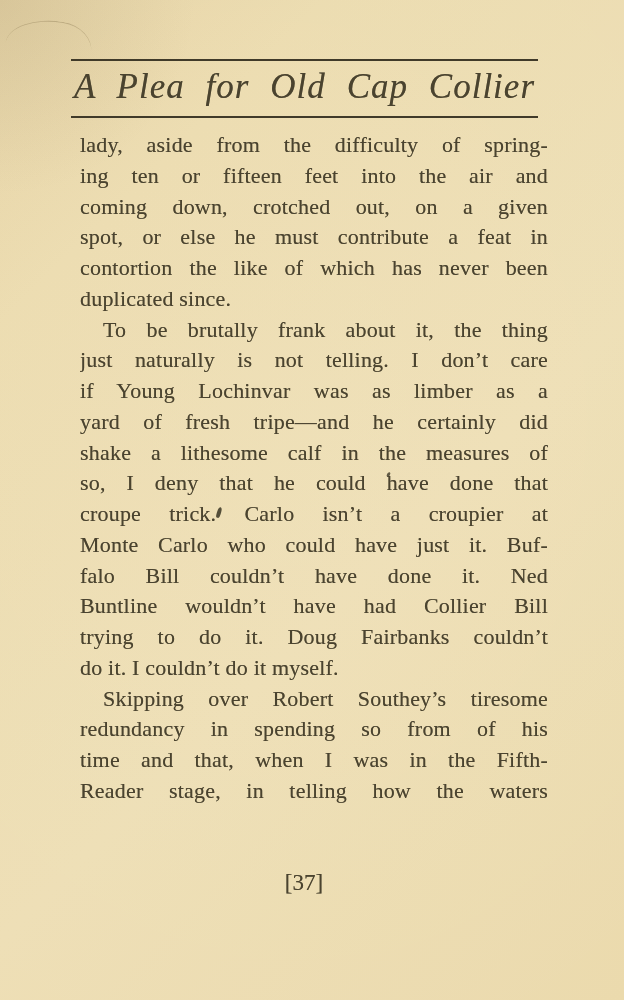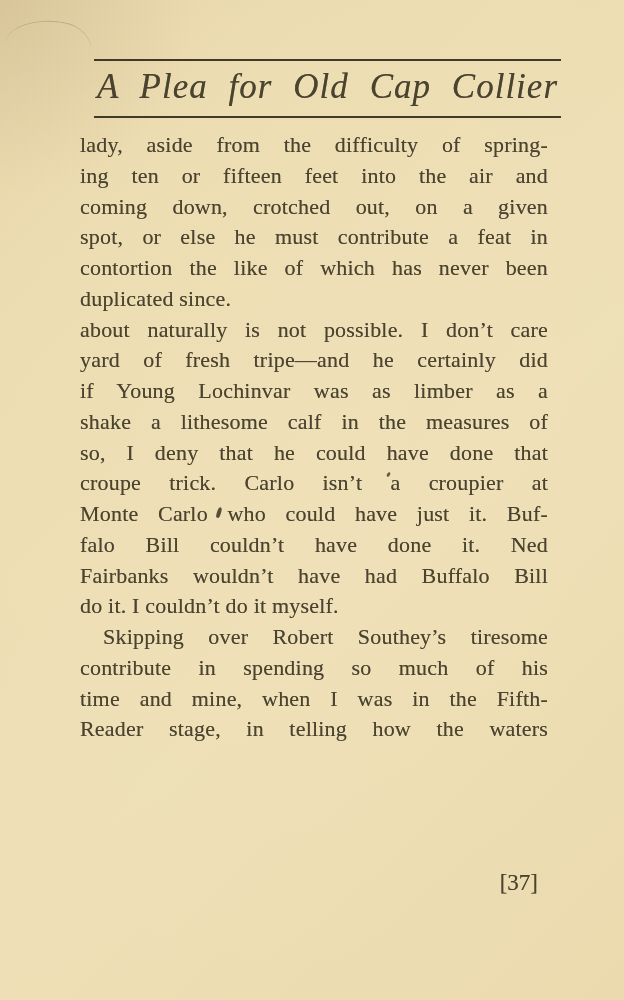--- a/index.html
+++ b/index.html
@@ -16,21 +16,21 @@
     color: var(--ink, #4a432f);
   }
   
   .scratch {
     position: absolute; left: 6px; top: 20px; width: 86px; height: 46px;
     border-top: 1.5px solid rgba(125, 110, 72, 0.35);
     border-radius: 100% 60% 0 0 / 100% 90% 0 0;
     transform: rotate(9deg);
     pointer-events: none;
   }
-  .header { position: absolute; left: 71px; top: 59px; width: 467px; margin-left: 23px; }
+  .header { position: absolute; left: 71px; top: 59px; width: 467px; }
   .rule { height: 2px; background: #403a29; }
   .title {
     height: 55px; line-height: 52px;
     font-style: italic; font-size: 35px; letter-spacing: 1px;
     text-align: justify; text-align-last: justify;
     padding: 0 3px; box-sizing: border-box;
     text-shadow: 0 0 0.5px rgba(64, 58, 41, 0.55);
     white-space: nowrap; overflow: hidden;
   }
   .text-block {
@@ -39,21 +39,21 @@
     text-shadow: 0 0 0.5px rgba(74, 67, 47, 0.55);
   }
   .line {
     text-align: justify; text-align-last: justify;
     white-space: nowrap; overflow: hidden;
   }
   .line.indent { text-indent: 23px; }
   .line.flush { text-align-last: left; }
   .folio {
     position: absolute; left: 70px; top: 870px; width: 468px;
-    text-align: right; font-size: 23px;
+    text-align: center; font-size: 23px;
     text-shadow: 0 0 0.5px rgba(74, 67, 47, 0.55);
   }
   .ink-speck { position: absolute; background: #3f3a28; pointer-events: none; }
   .speck1 {
     left: 217px; top: 507px; width: 4px; height: 11px;
     border-radius: 60% 60% 40% 40% / 55% 55% 45% 45%;
     transform: rotate(17deg); opacity: 0.88;
   }
   .speck2 {
     left: 387px; top: 472px; width: 3px; height: 5px;
@@ -72,33 +72,35 @@
     <div class="rule"></div>
   </header>
 
   <main class="text-block">
       <div class="line">lady, aside from the difficulty of spring-</div>
       <div class="line">ing ten or fifteen feet into the air and</div>
       <div class="line">coming down, crotched out, on a given</div>
       <div class="line">spot, or else he must contribute a feat in</div>
       <div class="line">contortion the like of which has never been</div>
       <div class="line flush">duplicated since.</div>
-      <div class="line">about naturally is not possible. I don’t care</div>
+      <div class="line indent">To be brutally frank about it, the thing</div>
+      <div class="line">just naturally is not telling. I don’t care</div>
+      <div class="line">if Young Lochinvar was as limber as a</div>
       <div class="line">yard of fresh tripe—and he certainly did</div>
-      <div class="line">if Young Lochinvar was as limber as a</div>
       <div class="line">shake a lithesome calf in the measures of</div>
       <div class="line">so, I deny that he could have done that</div>
       <div class="line">croupe trick. Carlo isn’t a croupier at</div>
       <div class="line">Monte Carlo who could have just it. Buf-</div>
       <div class="line">falo Bill couldn’t have done it. Ned</div>
-      <div class="line">Fairbanks wouldn’t have had Buffalo Bill</div>
+      <div class="line">Buntline wouldn’t have had Collier Bill</div>
+      <div class="line">trying to do it. Doug Fairbanks couldn’t</div>
       <div class="line flush">do it. I couldn’t do it myself.</div>
       <div class="line indent">Skipping over Robert Southey’s tiresome</div>
-      <div class="line">contribute in spending so much of his</div>
-      <div class="line">time and mine, when I was in the Fifth-</div>
+      <div class="line">redundancy in spending so from of his</div>
+      <div class="line">time and that, when I was in the Fifth-</div>
       <div class="line">Reader stage, in telling how the waters</div>
     </main>
 
   <div class="ink-speck speck1"></div>
   <div class="ink-speck speck2"></div>
 
   <div class="folio">[37]</div>
 </div>
 
 </body></html>

